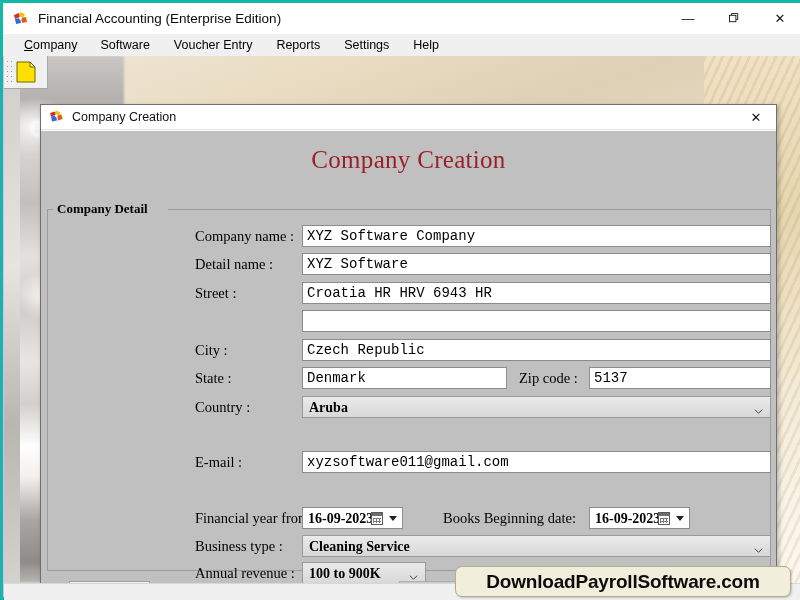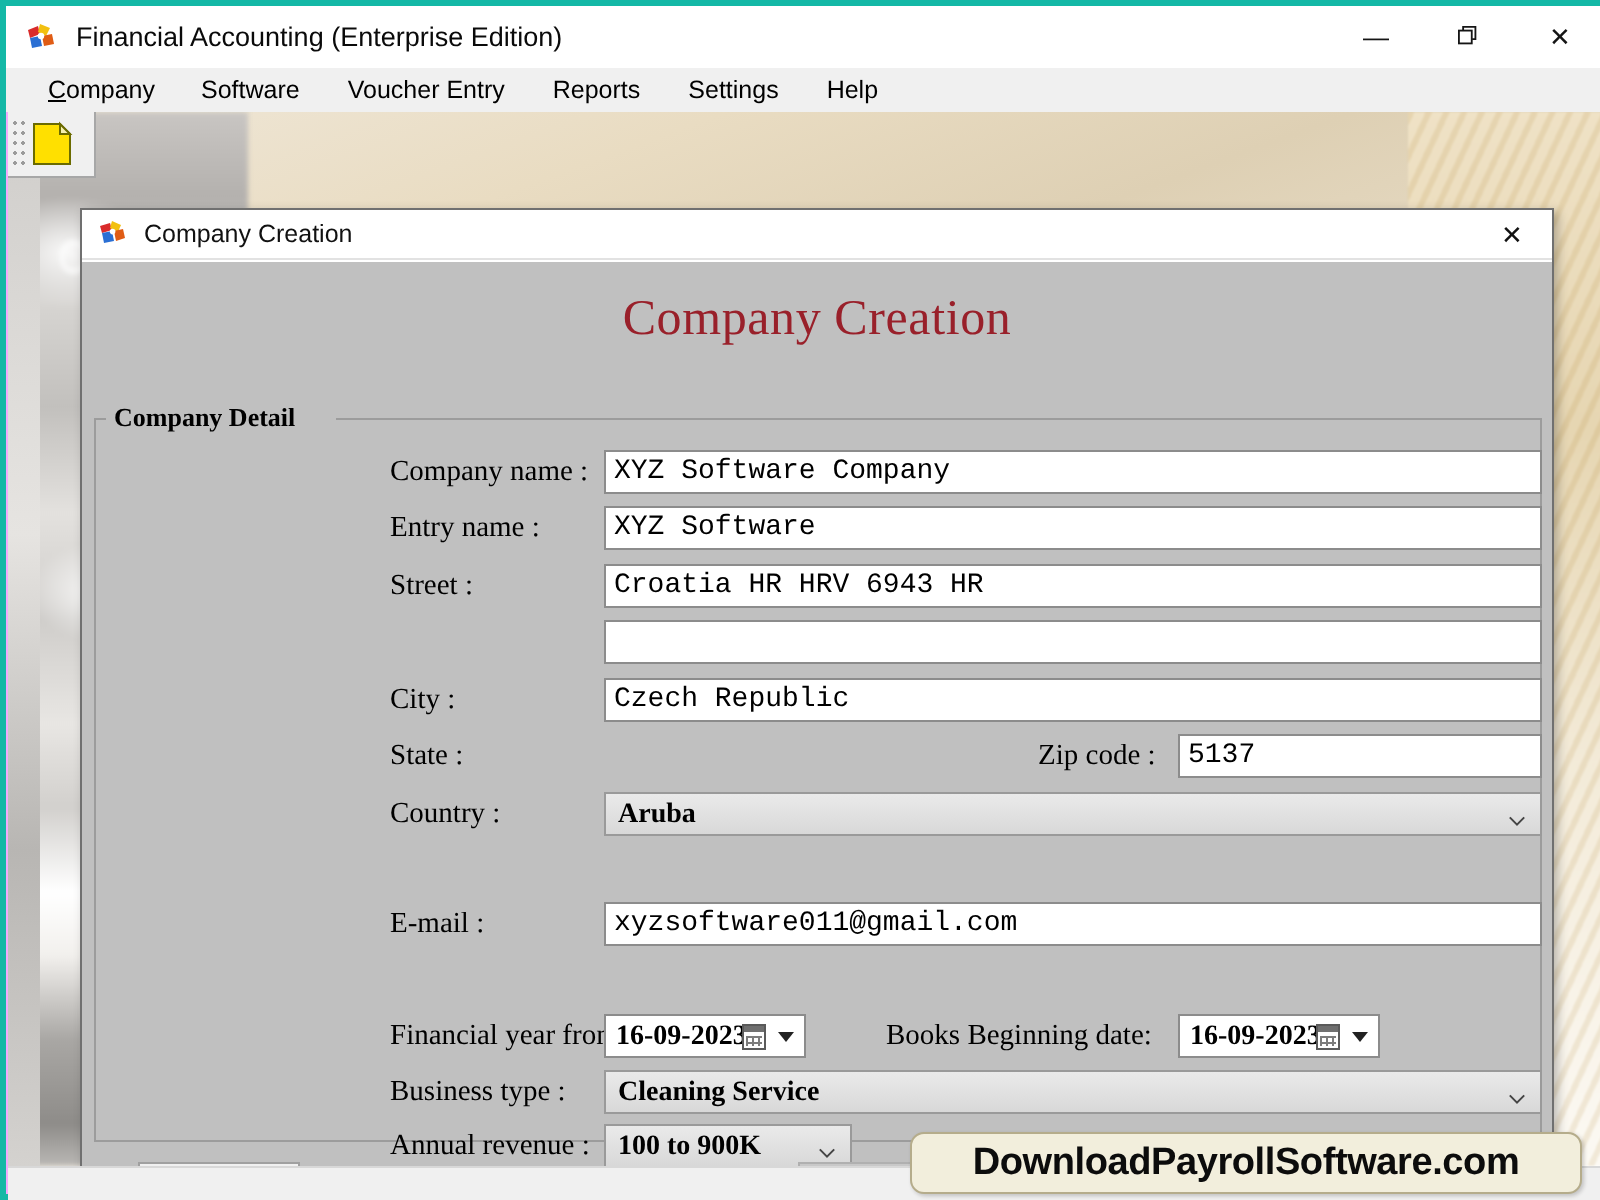--- a/index.html
+++ b/index.html
@@ -371,40 +371,41 @@
         <div id="group-line-left"></div>
         <div id="group-line-right"></div>
         <div id="group-label">Company Detail</div>
 
         <div class="row" style="top:94px">
           <span class="lbl l1">Company name :</span>
           <div class="field main">XYZ Software Company</div>
         </div>
 
         <div class="row" style="top:122px">
-          <span class="lbl l1">Entry name :</span>
+          <span class="lbl l1">Detail name :</span>
           <div class="field main">XYZ Software</div>
         </div>
 
         <div class="row" style="top:151px">
           <span class="lbl l1">Street :</span>
           <div class="field main">Croatia HR HRV 6943 HR</div>
         </div>
 
         <div class="row" style="top:179px">
           <div class="field main"></div>
         </div>
 
         <div class="row" style="top:208px">
           <span class="lbl l1">City :</span>
           <div class="field main">Czech Republic</div>
         </div>
 
         <div class="row" style="top:236px">
           <span class="lbl l1">State :</span>
+          <div class="field" style="left:261px;width:205px">Denmark</div>
           <span class="lbl" style="left:478px">Zip code :</span>
           <div class="field" style="left:548px;width:182px">5137</div>
         </div>
 
         <div class="row" style="top:265px">
           <span class="lbl l1">Country :</span>
           <div class="combo" style="left:261px;width:469px">
             <span>Aruba</span>
             <span class="arrow">
               <svg viewBox="0 0 10 10" width="9" height="9">

